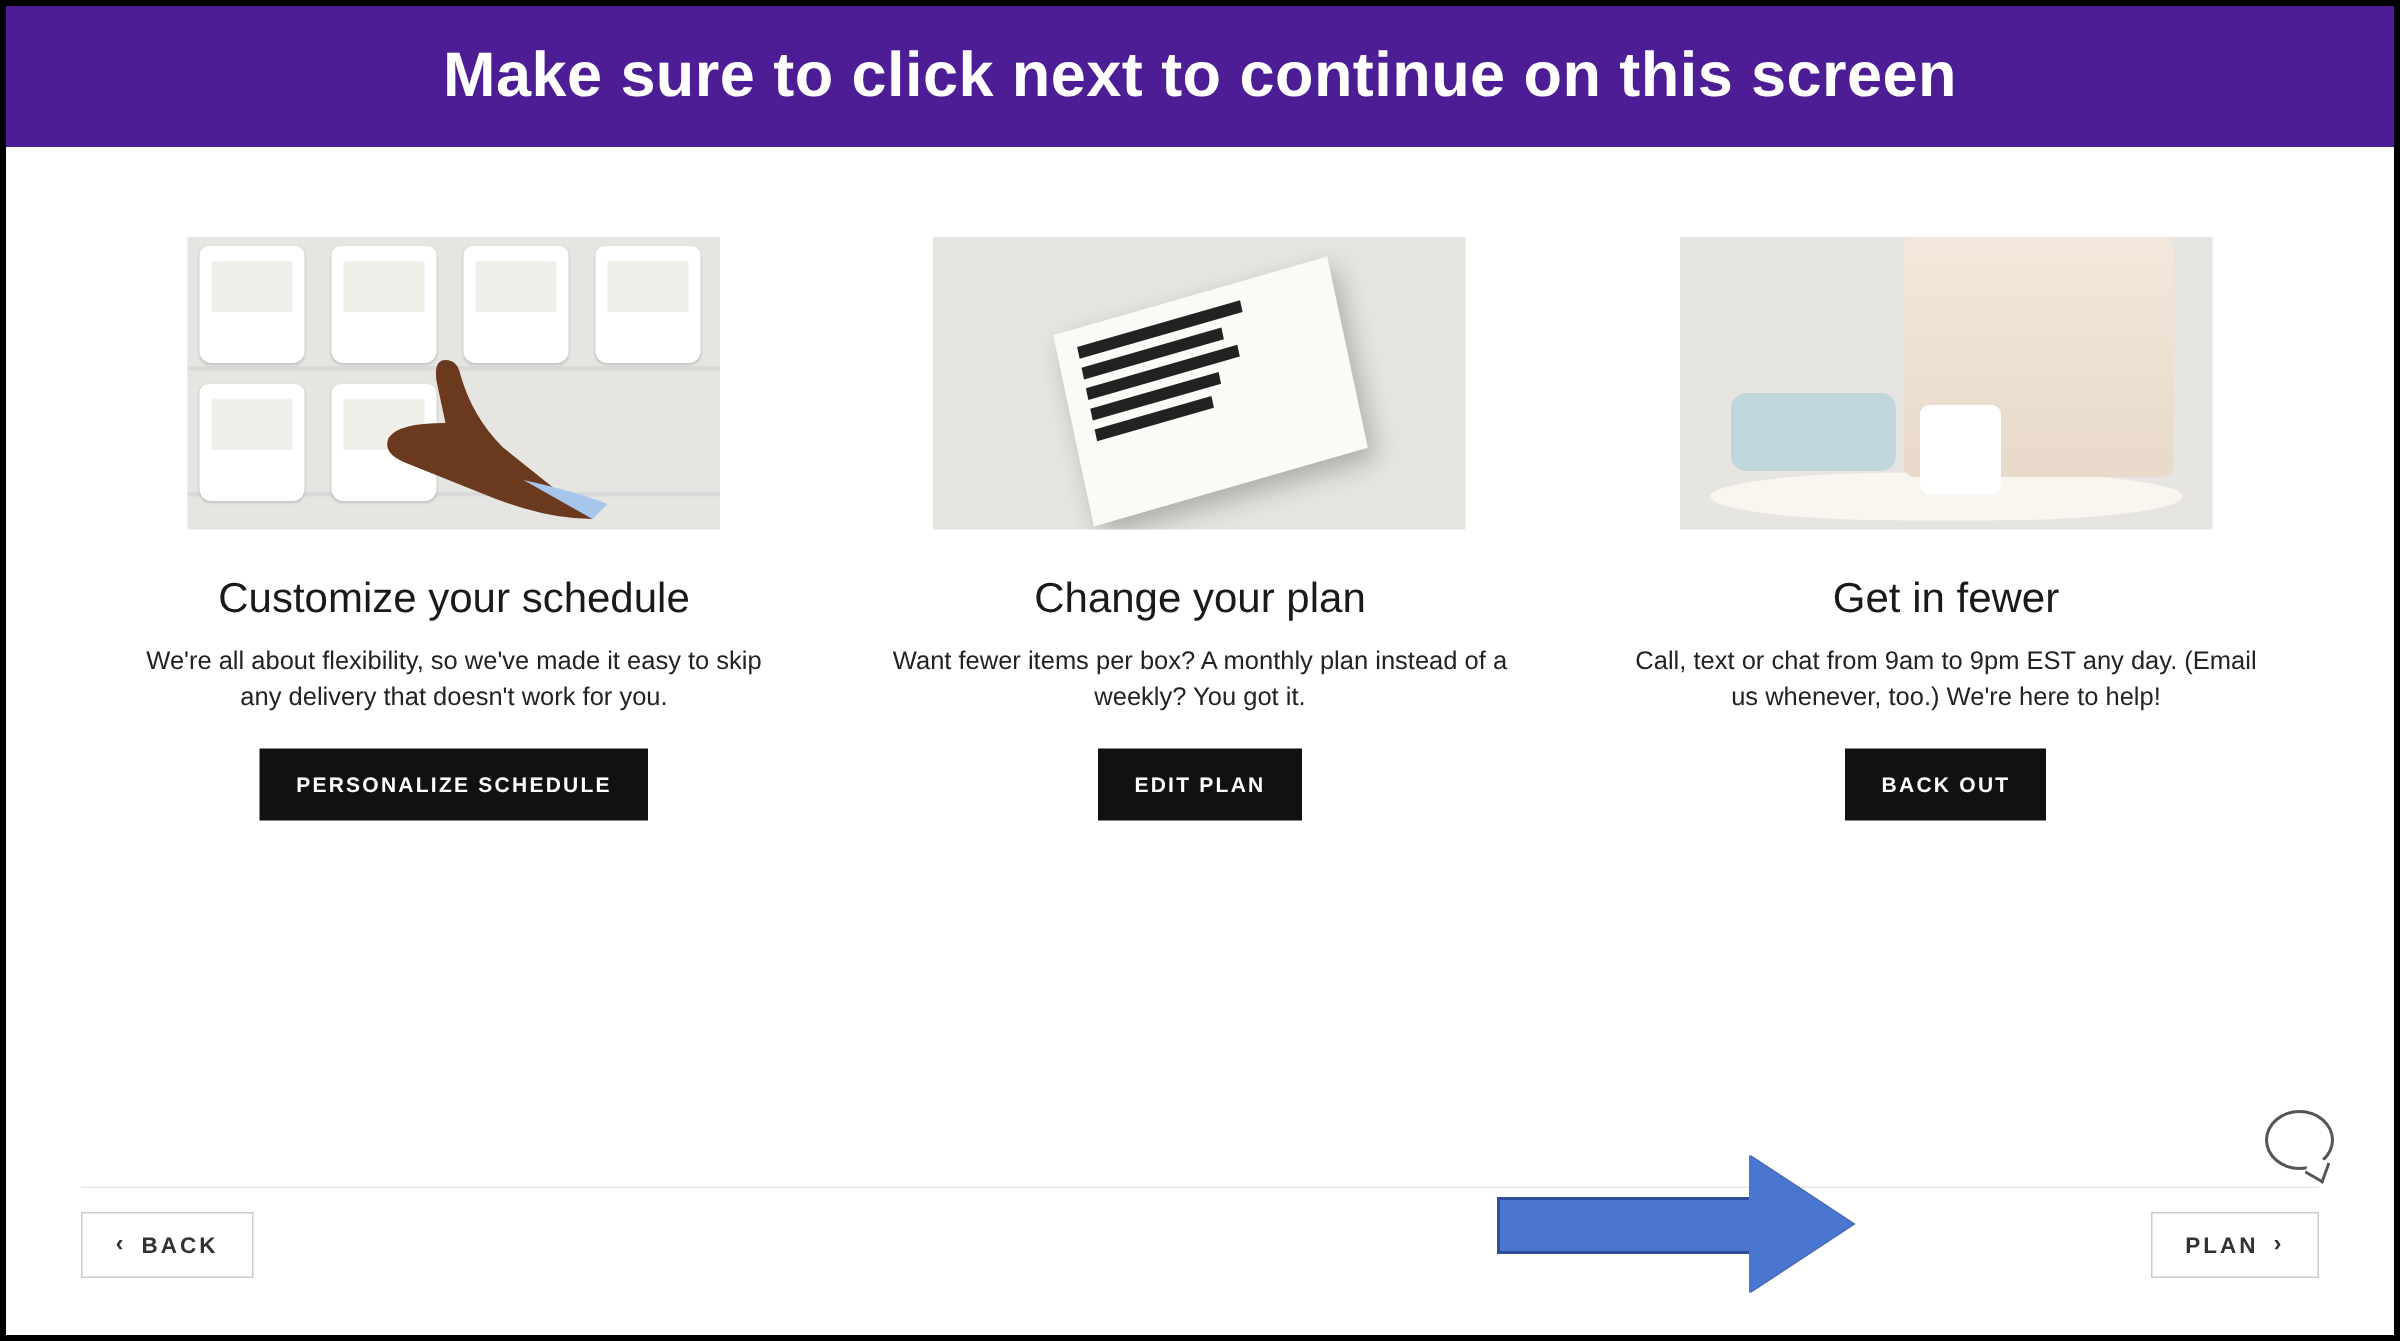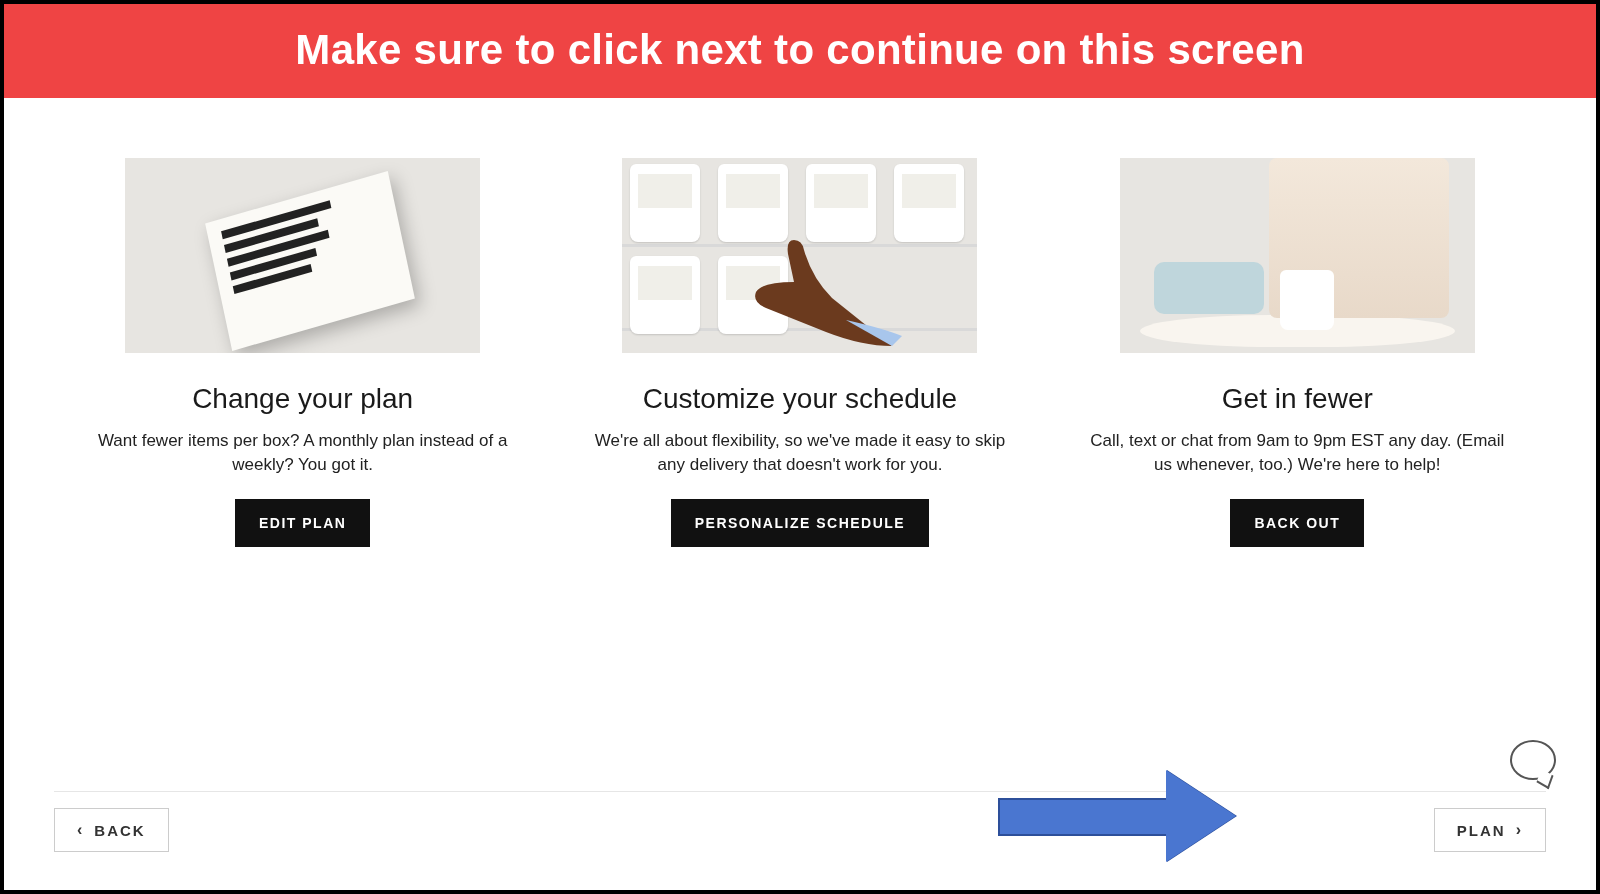--- a/index.html
+++ b/index.html
@@ -7,21 +7,21 @@
   .frame {
     width: 1600px;
     height: 894px;
     border: 4px solid #000;
     position: relative;
     background: #fff;
     overflow: hidden;
     transform-origin: top left;
   }
   .banner {
-    background: #ef4444;
+    background: #4c1d95;
     color: #fff;
     font-weight: 700;
     font-size: 42px;
     text-align: center;
     padding: 22px 10px 24px;
     letter-spacing: 0.3px;
   }
   .title-block {
     text-align: center;
     margin-top: 30px;
@@ -157,37 +157,20 @@
   }
 </style>
 </head>
 <body>
 
 <div class="frame">
   <div class="banner">Make sure to click next to continue on this screen</div>
 
 
   <div class="cards">
-
-    <div class="card">
-      <div class="img art2">
-        <div class="box">
-          <div class="lines">
-            <div></div>
-              <div style="width:60%"></div>
-              <div style="width:65%"></div>
-              <div style="width:55%"></div>
-              <div style="width:50%"></div>
-          </div>
-        </div>
-      </div>
-      <h2>Change your plan</h2>
-      <p>Want fewer items per box? A monthly plan instead of a weekly? You got it.</p>
-      <button class="btn">EDIT PLAN</button>
-    </div>
 
     <div class="card">
       <div class="img art1">
         <div class="shelf" style="top:86px"></div>
         <div class="shelf" style="top:170px"></div>
         <div class="cup" style="left:8px; top:6px"></div>
         <div class="cup" style="left:96px; top:6px"></div>
         <div class="cup" style="left:184px; top:6px"></div>
         <div class="cup" style="left:272px; top:6px"></div>
         <div class="cup" style="left:8px; top:98px"></div>
@@ -196,20 +179,37 @@
           <path d="M150 118 L90 70 Q70 50 62 22 Q60 12 52 12 Q44 12 46 26 L52 54 Q20 54 14 64 Q10 74 24 80 L84 104 Q120 118 150 118 Z" fill="#6b3a1e"></path>
           <path d="M150 118 L104 92 Q140 100 160 108 Z" fill="#a8c6ec"></path>
         </svg>
       </div>
       <h2>Customize your schedule</h2>
       <p>We're all about flexibility, so we've made it easy to skip any delivery that doesn't work for you.</p>
       <button class="btn">PERSONALIZE SCHEDULE</button>
     </div>
 
     <div class="card">
+      <div class="img art2">
+        <div class="box">
+          <div class="lines">
+            <div></div>
+              <div style="width:60%"></div>
+              <div style="width:65%"></div>
+              <div style="width:55%"></div>
+              <div style="width:50%"></div>
+          </div>
+        </div>
+      </div>
+      <h2>Change your plan</h2>
+      <p>Want fewer items per box? A monthly plan instead of a weekly? You got it.</p>
+      <button class="btn">EDIT PLAN</button>
+    </div>
+
+    <div class="card">
       <div class="img art3">
         <div class="table"></div>
         <div class="person"></div>
         <div class="phone"></div>
         <div class="cup"></div>
       </div>
       <h2>Get in fewer</h2>
       <p>Call, text or chat from 9am to 9pm EST any day. (Email us whenever, too.) We're here to help!</p>
       <button class="btn">BACK OUT</button>
     </div>

